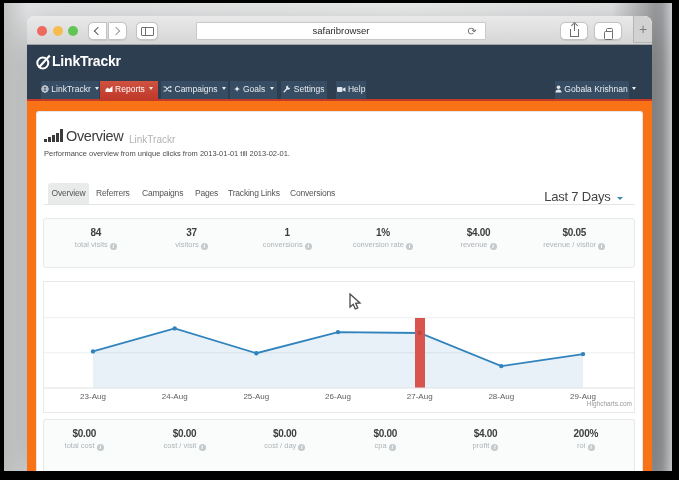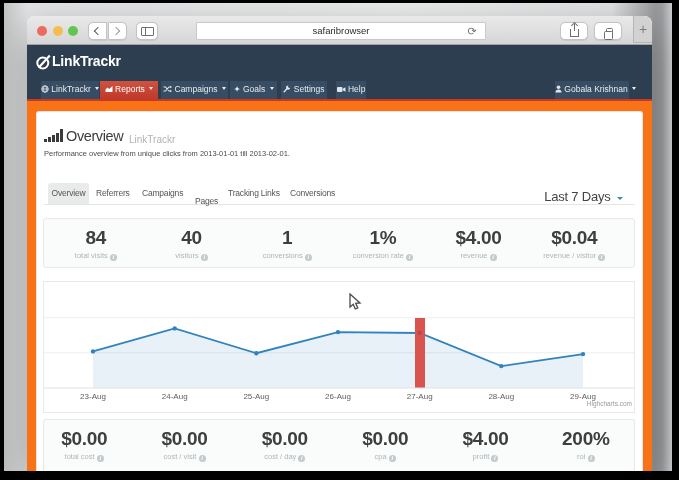--- a/index.html
+++ b/index.html
@@ -63,21 +63,21 @@
 .tabs { position:absolute; left:7px; top:71px; width:591px; height:22px; border-bottom:1px solid #e3e5e6; font-size:8.5px; letter-spacing:-0.2px; color:#555; }
 .tab { position:absolute; top:0; height:21px; line-height:21px; }
 .tab.active { background:#e9ebeb; border-radius:3px 3px 0 0; text-align:center; }
 .range { position:absolute; right:12px; top:6px; font-size:13px; color:#444; }
 .range .car { display:inline-block; width:0; height:0; border-left:3px solid transparent; border-right:3px solid transparent; border-top:3.5px solid #3a87ad; vertical-align:1px; margin-left:3px; }
 
 .stats { position:absolute; left:6px; width:592px; background:#fafbfb; border:1px solid #e7e9e9; border-radius:3px; display:flex; padding-left:4px; padding-right:12px; }
 .stats1 { top:106px; height:50px; }
 .stats2 { top:307px; height:54px; border-bottom:none; border-radius:3px 3px 0 0;gap:28px; }
 .stat { flex:1; text-align:center; position:relative; }
-.stat .num { margin-top:8px; font-size:19px; font-weight:bold; letter-spacing:-0.3px; color:#3e3e3e; }
+.stat .num { margin-top:8px; font-size:10px; font-weight:bold; letter-spacing:-0.3px; color:#3e3e3e; }
 .stat .lbl { margin-top:2px; font-size:7.5px; color:#afb5b8; }
 .ii { display:inline-block; width:7px; height:7px; border-radius:50%; background:#c3cacd; color:#fff; font-size:6px; line-height:7px; text-align:center; vertical-align:-1px; font-style:italic; font-weight:bold; font-family:"Liberation Serif",serif; }
 
 .chartbox { position:absolute; left:6px; top:169px; width:592px; height:132px; border:1px solid #e8eaea; }
 .hc { position:absolute; right:2px; bottom:5px; font-size:6.5px; color:#999; }
 .cursor { position:absolute; left:312px; top:181px; }
 </style>
 </head>
 <body>
 <div class="desktop"></div>
@@ -151,48 +151,48 @@
             <i style="left:12px;height:9px;"></i>
           <i style="left:16px;height:13px;"></i>
         </div>
         <div class="h-title">Overview</div>
         <div class="h-sub">LinkTrackr</div>
         <div class="h-desc">Performance overview from unique clicks from 2013-01-01 till 2013-02-01.</div>
         <div class="tabs">
           <div class="tab active" style="left:4px;width:41px;">Overview</div>
           <div class="tab" style="left:52px;">Referrers</div>
           <div class="tab" style="left:98px;">Campaigns</div>
-          <div class="tab" style="left:151px;margin-top:8px;">Pages</div>
+          <div class="tab" style="left:151px;">Pages</div>
           <div class="tab" style="left:184px;">Tracking Links</div>
           <div class="tab" style="left:246px;">Conversions</div>
           <div class="range">Last 7 Days <span class="car"></span></div>
         </div>
         <div class="stats stats1">
           <div class="stat">
               <div class="num">84</div>
               <div class="lbl">total visits <span class="ii">i</span></div>
             </div>
           <div class="stat">
-              <div class="num">40</div>
+              <div class="num">37</div>
               <div class="lbl">visitors <span class="ii">i</span></div>
             </div>
           <div class="stat">
               <div class="num">1</div>
               <div class="lbl">conversions <span class="ii">i</span></div>
             </div>
           <div class="stat">
               <div class="num">1%</div>
               <div class="lbl">conversion rate <span class="ii">i</span></div>
             </div>
           <div class="stat">
               <div class="num">$4.00</div>
               <div class="lbl">revenue <span class="ii">i</span></div>
             </div>
           <div class="stat">
-              <div class="num">$0.04</div>
+              <div class="num">$0.05</div>
               <div class="lbl">revenue / visitor <span class="ii">i</span></div>
             </div>
         </div>
         <div class="chartbox">
           <svg width="590" height="130" viewBox="0 0 590 130">
             <line x1="0" y1="35.7" x2="590" y2="35.7" stroke="#eceeee" stroke-width="1"></line>
             <line x1="0" y1="70.8" x2="590" y2="70.8" stroke="#eceeee" stroke-width="1"></line>
             <line x1="0" y1="106" x2="590" y2="106" stroke="#dfe1e1" stroke-width="1"></line>
             <path d="M49,69.4 L130.7,46.4 L212.3,71.2 L294,50.1 L375.7,51 L457.3,84.1 L539,72.1 L539,105.5 L49,105.5 Z" fill="rgba(49,131,189,0.11)"></path>
             <path d="M49,69.4 L130.7,46.4 L212.3,71.2 L294,50.1 L375.7,51 L457.3,84.1 L539,72.1" fill="none" stroke="#3183bd" stroke-width="1.8"></path>

